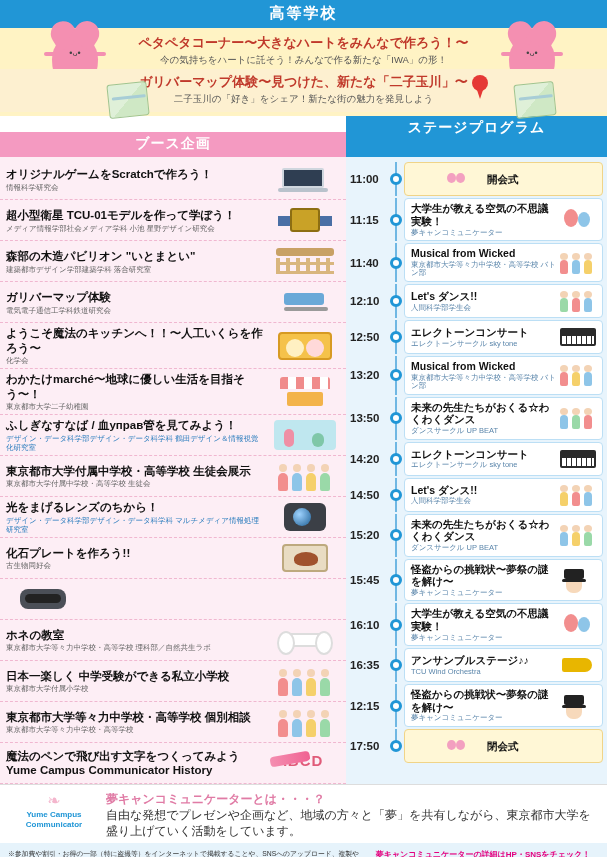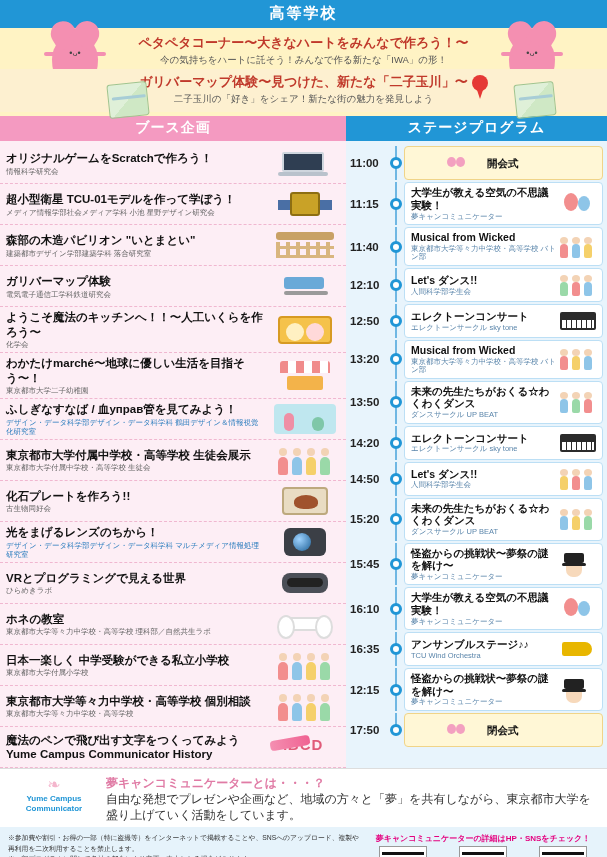--- a/index.html
+++ b/index.html
@@ -82,21 +82,21 @@
   }
   .map-card:after{content:"";position:absolute;left:3px;top:12px;width:34px;height:3px;background:#a7cdd6;border-radius:2px;}
 
   
   .col-heads { display:flex; }
   .col-head {
     color:#fff; font-weight:bold; font-size:14px; text-align:center;
     padding: 3px 0 4px;
     letter-spacing:1px;
   }
-  .ch-left { width: 57%; background:#f49ac1; }
+  .ch-left { width: 57%; background:#f49ac1;margin-top:16px; }
   .ch-right { width: 43%; background:#2196d6; }
 
   .cols { display:flex; }
   .col-left { width:57%; background:#fdeef5; padding: 2px 0 0 0;}
   .col-right { width:43%; background:#e8f4fc; padding: 4px 0 0 0; position:relative;}
 
   
   .booth {
     display:flex; align-items:center;
     border-bottom:1px dashed #f0b7d0;
@@ -343,43 +343,39 @@
               <i class="ppl1"></i>
               <i class="ppl2"></i>
               <i class="ppl3"></i>
               <i class="ppl4"></i>
             </div>
           </div>
       </div>
 
       <div class="booth">
         <div class="booth-text">
+          <div class="b-title">光をまげるレンズのちから！</div>
+          <div class="b-sub blue">デザイン・データ科学部デザイン・データ科学科 マルチメディア情報処理研究室</div>
+        </div>
+        <div class="b-art">
+            <div class="lens"></div>
+          </div>
+      </div>
+
+      <div class="booth">
+        <div class="booth-text">
           <div class="b-title">化石プレートを作ろう!!</div>
           <div class="b-sub">古生物同好会</div>
         </div>
         <div class="b-art">
             <div class="fossil"></div>
           </div>
       </div>
 
       <div class="booth">
-        <div class="booth-text">
-          <div class="b-title">光をまげるレンズのちから！</div>
-          <div class="b-sub blue">デザイン・データ科学部デザイン・データ科学科 マルチメディア情報処理研究室</div>
-        </div>
-        <div class="b-art">
-            <div class="lens"></div>
-          </div>
-      </div>
-
-      <div class="booth">
-        <div class="booth-text">
-          <div class="b-title">VRとプログラミングで見える世界</div>
-          <div class="b-sub">ひらめきラボ</div>
-        </div>
         <div class="b-art">
             <div class="vr"></div>
           </div>
       </div>
 
       <div class="booth">
         <div class="booth-text">
           <div class="b-title">ホネの教室</div>
           <div class="b-sub">東京都市大学等々力中学校・高等学校 理科部／自然共生ラボ</div>
         </div>

